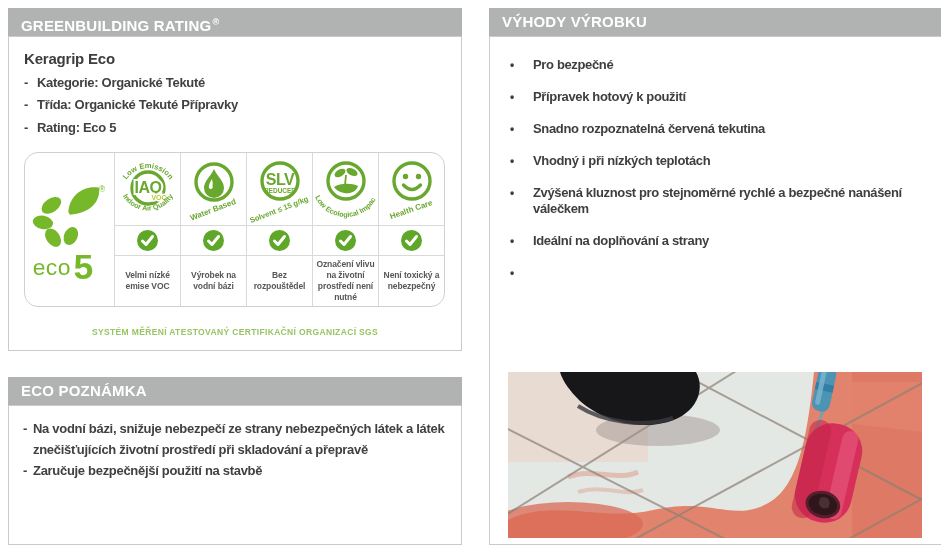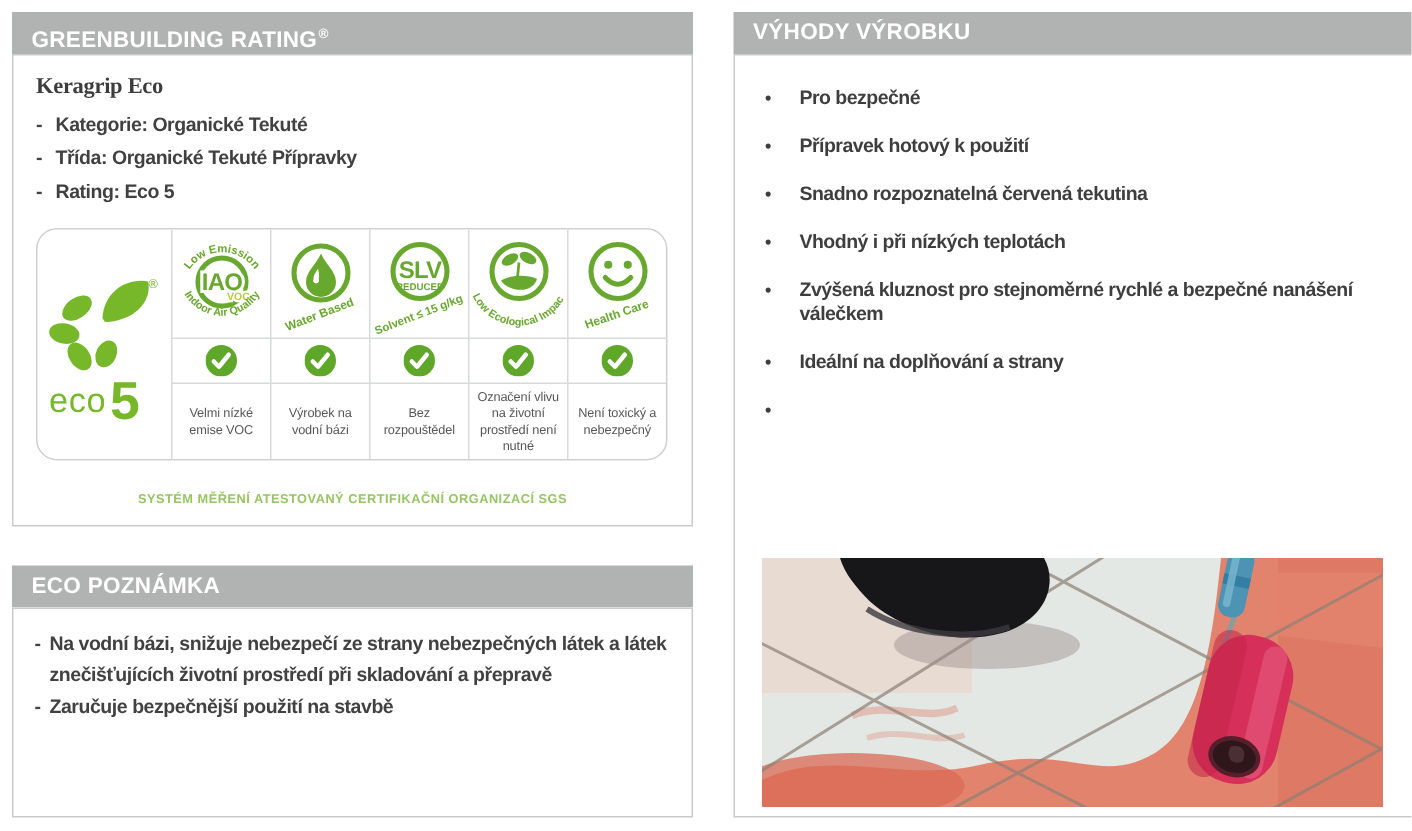--- a/index.html
+++ b/index.html
@@ -14,33 +14,33 @@
 
   .bar{
     height:28px;background:#b1b3b2;color:#fff;font-weight:bold;font-size:15px;
     line-height:28px;padding-left:13px;letter-spacing:.2px;box-sizing:border-box;
   }
   .bar sup{font-size:9px;vertical-align:6px;margin-left:1px;}
 
   .frame{border:1px solid #c9cbca;box-sizing:border-box;background:#fff;}
 
   .gb-box{height:315px;padding:13px 15px;}
-  .product-name{font-size:15px;font-weight:bold;letter-spacing:-.2px;margin-bottom:5px;font-family:Liberation Serif, serif;}
+  .product-name{font-size:15px;font-weight:bold;letter-spacing:-.2px;margin-bottom:5px;}
   .detail{display:flex;font-size:13px;font-weight:bold;letter-spacing:-.3px;line-height:1.72;color:#414141;}
   .detail .dash{width:13px;flex:none;}
 
   .eco-table{
     margin-top:13px;width:421px;height:155px;border:1px solid #cfd1d0;border-radius:14px;
     display:grid;grid-template-columns:89px repeat(5,66px);grid-template-rows:72px 30px 51px;
     overflow:hidden;box-sizing:border-box;background:#fff;
   }
   .cell{display:flex;align-items:center;justify-content:center;border-left:1px solid #d8dad9;box-sizing:border-box;}
   .cell-logo{grid-row:1/4;display:flex;align-items:center;justify-content:center;}
   .r2,.r3{border-top:1px solid #d8dad9;}
-  .desc{font-size:8.5px;font-weight:normal;color:#575757;text-align:center;line-height:1.3;padding:0 2px;letter-spacing:-.1px;}
+  .desc{font-size:8.5px;font-weight:bold;color:#575757;text-align:center;line-height:1.3;padding:0 2px;letter-spacing:-.1px;}
 
   .sgs{margin-top:20px;text-align:center;font-size:8.5px;font-weight:bold;color:#97c563;letter-spacing:.35px;}
 
   .gap{height:26px;}
   .note-box{height:140px;padding:13px 14px;}
   .note-item{display:flex;font-size:13px;font-weight:bold;letter-spacing:-.3px;line-height:1.6;color:#414141;}
   .note-item .dash{width:10px;flex:none;}
 
   .adv-box{height:509px;padding:20px 20px 0 20px;position:relative;}
   .adv-item{display:flex;font-size:13px;font-weight:bold;letter-spacing:-.35px;line-height:1.3;color:#3e3e3e;margin-bottom:15px;}

